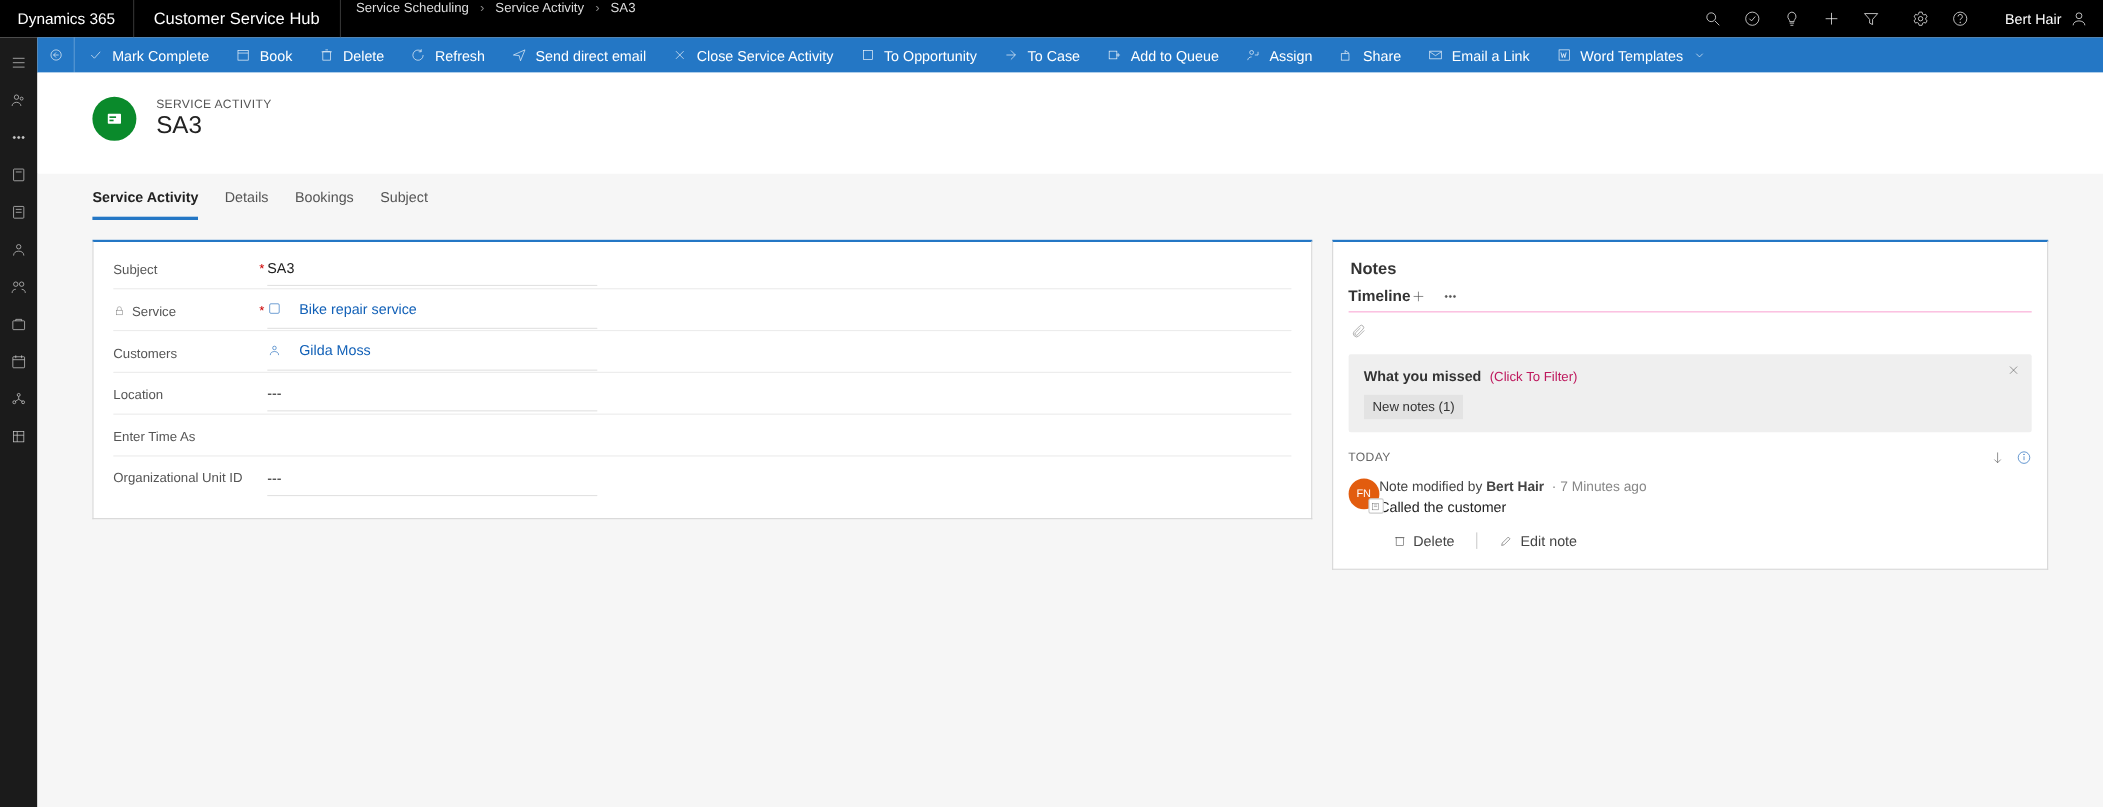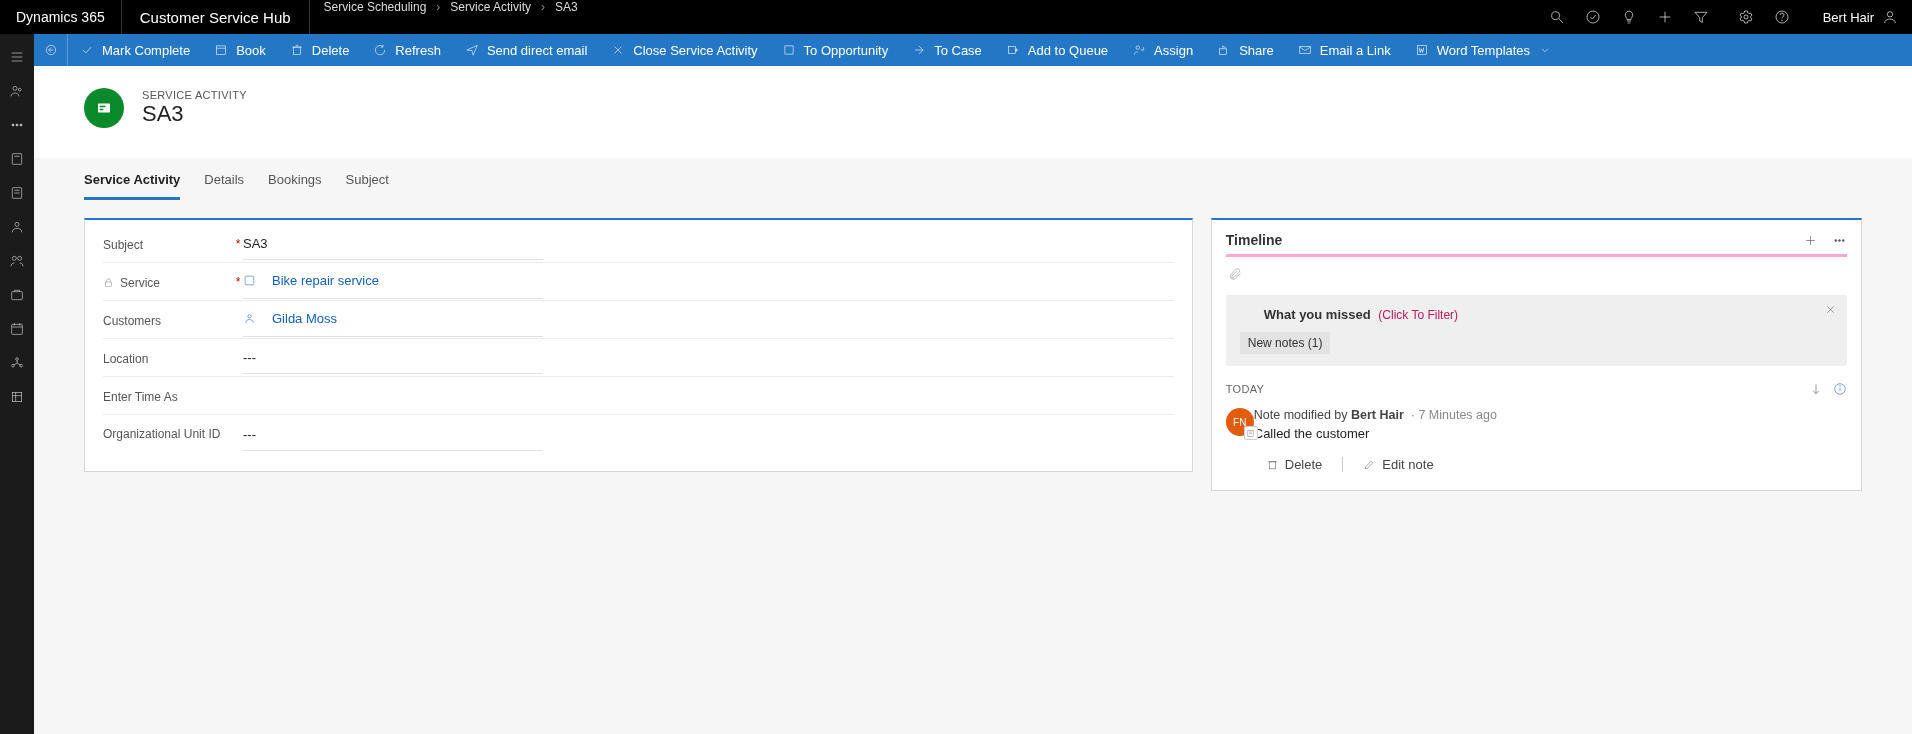--- a/index.html
+++ b/index.html
@@ -53,31 +53,31 @@
   .form-row { display:flex; align-items:center; min-height:38px; border-bottom:1px solid #ececec; }
   .form-row:last-child { border-bottom:none; }
   .form-row .label-col { width:130px; display:flex; align-items:center; gap:6px; font-size:12px; color:#555; padding-top:2px; }
   .form-row .req-col { width:10px; color:#c00; font-size:12px; text-align:center; }
   .form-row .value-col { flex:0 0 300px; font-size:13px; color:#222; padding:8px 0; border-bottom:1px solid #e2e2e2; margin-bottom:-1px; }
   .form-row .value-col .linky { color:#1160b7; cursor:pointer; display:inline-flex; align-items:center; gap:16px; }
   .form-row .value-col .linky svg { width:13px; height:13px; stroke:#1160b7; fill:none; }
   .lock-icon { width:11px; height:11px; stroke:#777; fill:none; }
 
   .notes-title { font-size:15px; font-weight:600; padding:4px 2px 8px 2px; }
-  .timeline-head { display:flex; align-items:center; justify-content:space-between; border-bottom:3px solid #f9a8d4; padding-bottom:6px; }
+  .timeline-head { display:flex; align-items:center; justify-content:flex-start; border-bottom:1px solid #f9a8d4; padding-bottom:6px; }
   .timeline-head .tl { font-size:14px; font-weight:600; }
   .timeline-head .tl-icons { display:flex; gap:14px; }
   .timeline-head .tl-icons svg { width:15px; height:15px; stroke:#555; fill:none; cursor:pointer; }
 
   .enter-note { display:flex; align-items:center; justify-content:space-between; padding:10px 2px; color:#888; font-size:13px; border-bottom:none; }
   .enter-note input { border:none; outline:none; width:100%; font-size:13px; color:#333; }
   .enter-note svg { width:14px; height:14px; stroke:#888; fill:none; }
 
   .missed-box { background:#efefef; border-radius:2px; padding:12px 14px; position:relative; margin-top:4px; }
-  .missed-box .missed-title { font-size:13px; font-weight:600; display:inline;margin-left:24px; }
+  .missed-box .missed-title { font-size:13px; font-weight:600; display:inline; }
   .missed-box .missed-sub { font-size:12px; color:#be185d; display:inline; margin-left:4px; }
   .missed-box .tag { display:inline-block; background:#e3e3e3; padding:4px 8px; font-size:12px; margin-top:10px; }
   .missed-box .close-x { position:absolute; top:8px; right:10px; cursor:pointer; }
   .missed-box .close-x svg { width:13px; height:13px; stroke:#555; }
 
   .tl-today { display:flex; align-items:center; justify-content:space-between; margin-top:16px; color:#666; font-size:11px; letter-spacing:0.3px; }
   .tl-today .icons { display:flex; gap:10px; }
   .tl-today .icons svg { width:14px; height:14px; }
 
   .note-item { display:flex; margin-top:12px; }
@@ -433,20 +433,21 @@
           <div class="form-row">
             <div class="label-col" style="line-height:1.3;">
                 <span>Organizational Unit ID</span>
               </div>
             <div class="req-col"></div>
             <div class="value-col muted">---</div>
           </div>
         </div>
 
         <div class="panel-right">
+          <div class="notes-title">Notes</div>
           <div class="timeline-head">
             <div class="tl">Timeline</div>
             <div class="tl-icons">
               <svg viewBox="0 0 24 24">
                   <line x1="12" y1="5" x2="12" y2="19"></line>
                   <line x1="5" y1="12" x2="19" y2="12"></line>
                 </svg>
               <svg viewBox="0 0 24 24">
                   <circle cx="6" cy="12" r="1.5" fill="#555"></circle>
                   <circle cx="12" cy="12" r="1.5" fill="#555"></circle>

